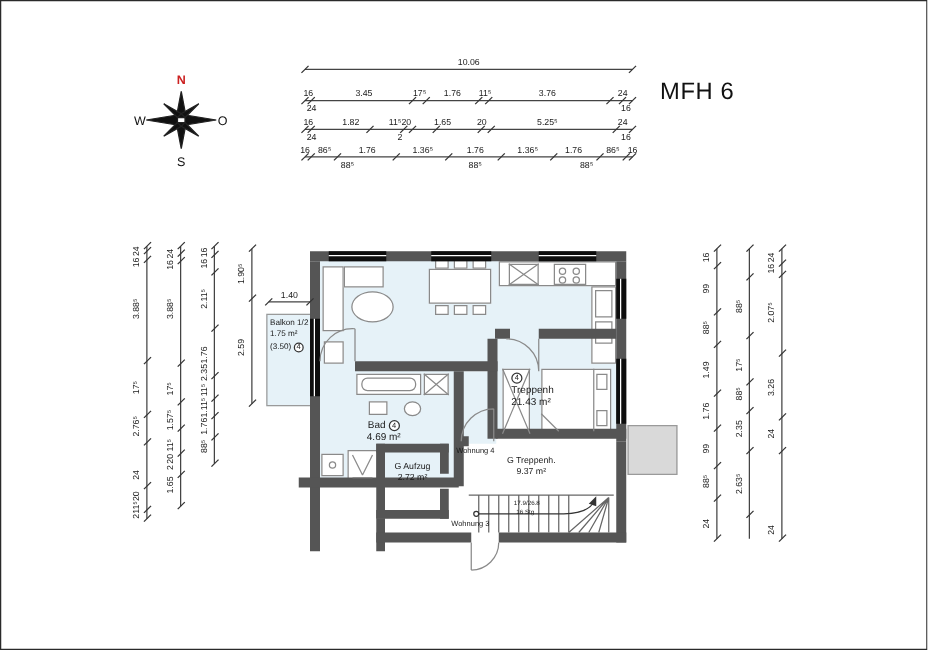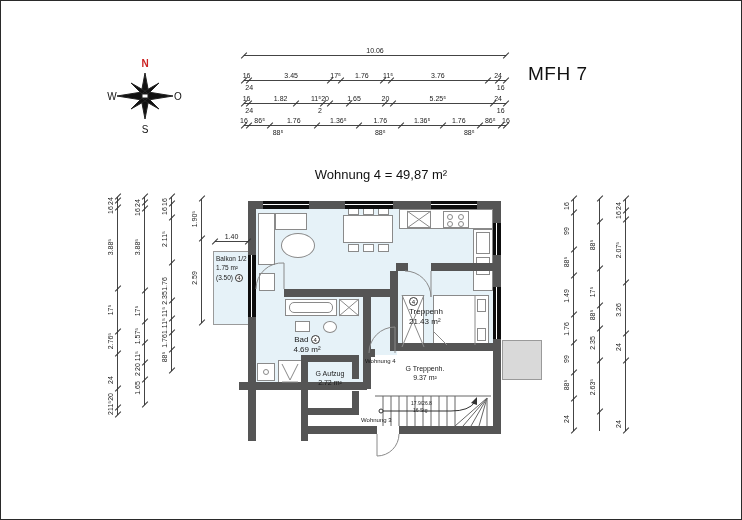--- a/index.html
+++ b/index.html
@@ -68,23 +68,22 @@
       <polygon points="26,56 37,45 40,48"></polygon>
       <polygon points="54,56 43,45 40,48"></polygon>
     </g>
     <text class="compass-l compass-n" x="40" y="14" text-anchor="middle">N</text>
     <text class="compass-l" x="7" y="47" text-anchor="middle">W</text>
     <text class="compass-l" x="73" y="47" text-anchor="middle">O</text>
     <text class="compass-l" x="40" y="80" text-anchor="middle">S</text>
   </svg>
 
   <div class="main-title">
-    <div>MFH 7</div>
-  </div>
-  <div class="plan-title">Wohnung 4 = 49,87 m²</div>
+    <div>MFH 6</div>
+  </div>
 
   <div class="fill" style="left:251px;top:204px;width:245px;height:90px"></div>
   <div class="fill" style="left:394px;top:266px;width:100px;height:82px"></div>
   <div class="fill" style="left:251px;top:292px;width:115px;height:96px"></div>
   <div class="fill" style="left:366px;top:296px;width:30px;height:58px"></div>
   <div class="fill" style="left:212px;top:250px;width:35px;height:72px;border:1px solid #9a9a9a"></div>
   <div class="nb" style="left:501px;top:339px;width:38px;height:38px"></div>
 
   <div class="furn" style="left:257px;top:212px;width:17px;height:52px"></div>
   <div class="furn" style="left:274px;top:212px;width:32px;height:17px"></div>

